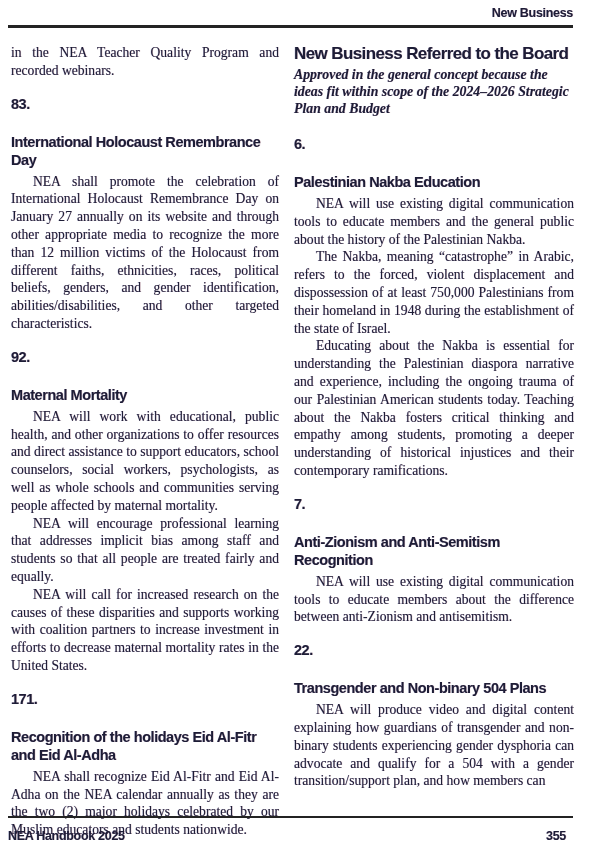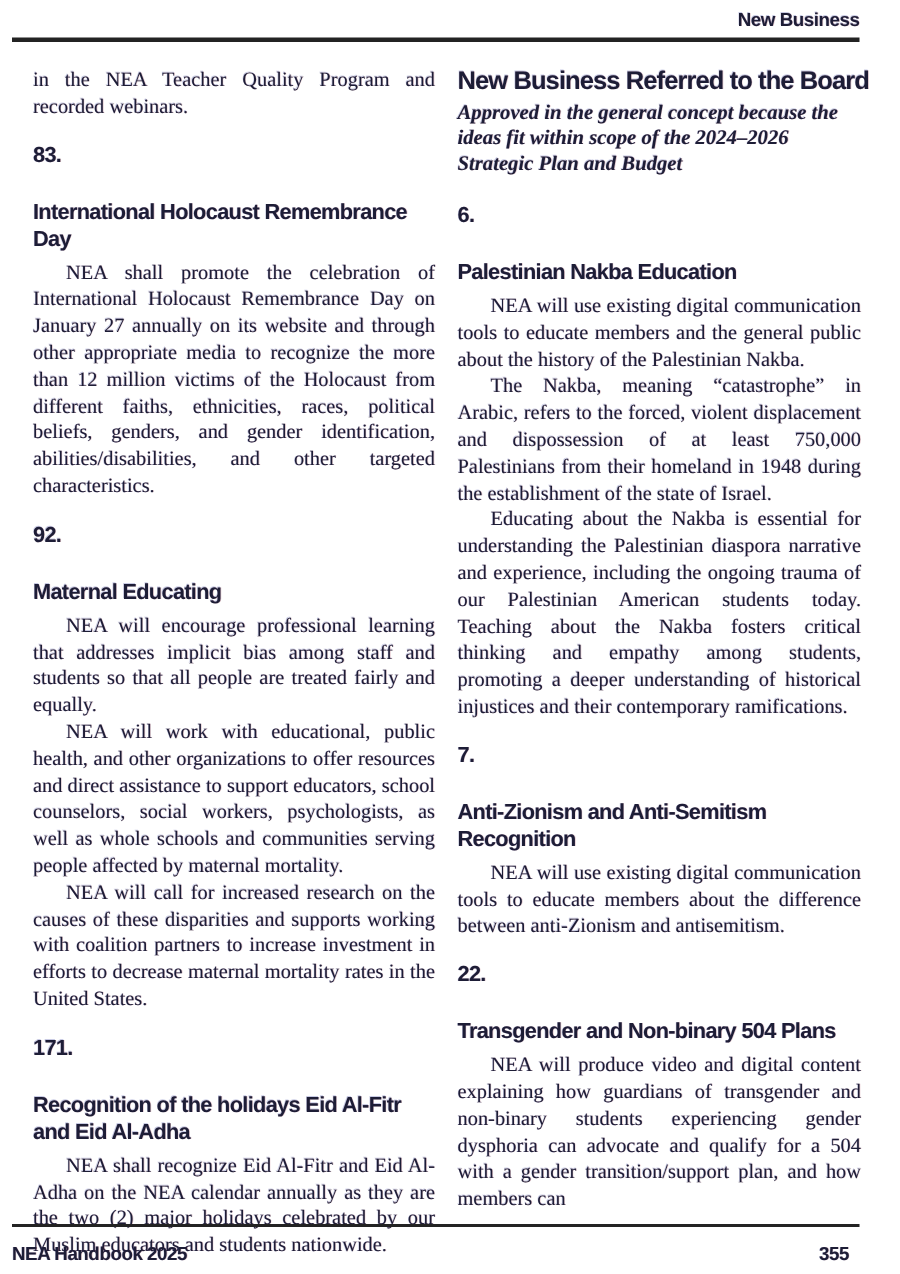--- a/index.html
+++ b/index.html
@@ -31,21 +31,21 @@
   }
 
   .columns {
     position: absolute;
     top: 44px;
     left: 11px;
     right: 26px;
     display: flex;
     gap: 15px;
   }
-  .col-left { width: 268px; flex: none; margin-left: 11px; }
+  .col-left { width: 268px; flex: none; }
   .col-right { flex: 1; min-width: 0; }
 
   .body-text {
     margin: 0;
     font: 13.6px/17.8px "Liberation Serif", serif;
     text-align: justify;
     text-indent: 22px;
   }
   .no-indent { text-indent: 0; }
 
@@ -105,24 +105,24 @@
         <h3 class="sec-heading">
           <span class="sec-num">83.</span>
           <span class="sec-title">International Holocaust Remembrance Day</span>
         </h3>
         <p class="body-text">NEA shall promote the celebration of International Holocaust Remembrance Day on January 27 annually on its website and through other appropriate media to recognize the more than 12 million victims of the Holocaust from different faiths, ethnicities, races, political beliefs, genders, and gender identification, abilities/disabilities, and other targeted characteristics.</p>
       </section>
 
       <section>
         <h3 class="sec-heading">
           <span class="sec-num">92.</span>
-          <span class="sec-title">Maternal Educating</span>
+          <span class="sec-title">Maternal Mortality</span>
         </h3>
+        <p class="body-text">NEA will work with educational, public health, and other organizations to offer resources and direct assistance to support educators, school counselors, social workers, psychologists, as well as whole schools and communities serving people affected by maternal mortality.</p>
         <p class="body-text">NEA will encourage professional learning that addresses implicit bias among staff and students so that all people are treated fairly and equally.</p>
-        <p class="body-text">NEA will work with educational, public health, and other organizations to offer resources and direct assistance to support educators, school counselors, social workers, psychologists, as well as whole schools and communities serving people affected by maternal mortality.</p>
         <p class="body-text">NEA will call for increased research on the causes of these disparities and supports working with coalition partners to increase investment in efforts to decrease maternal mortality rates in the United States.</p>
       </section>
 
       <section>
         <h3 class="sec-heading">
           <span class="sec-num">171.</span>
           <span class="sec-title">Recognition of the holidays Eid Al-Fitr and Eid Al-Adha</span>
         </h3>
         <p class="body-text">NEA shall recognize Eid Al-Fitr and Eid Al-Adha on the NEA calendar annually as they are the two (2) major holidays celebrated by our Muslim educators and students nationwide.</p>
       </section>

